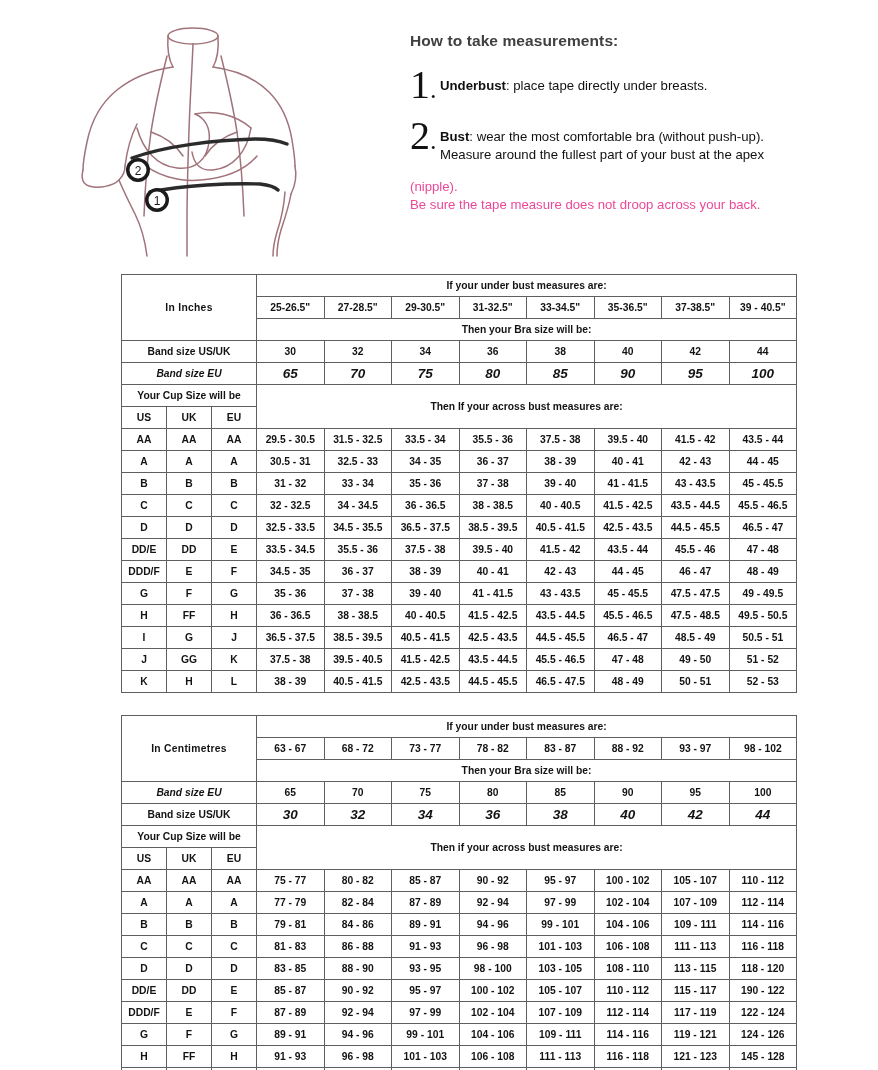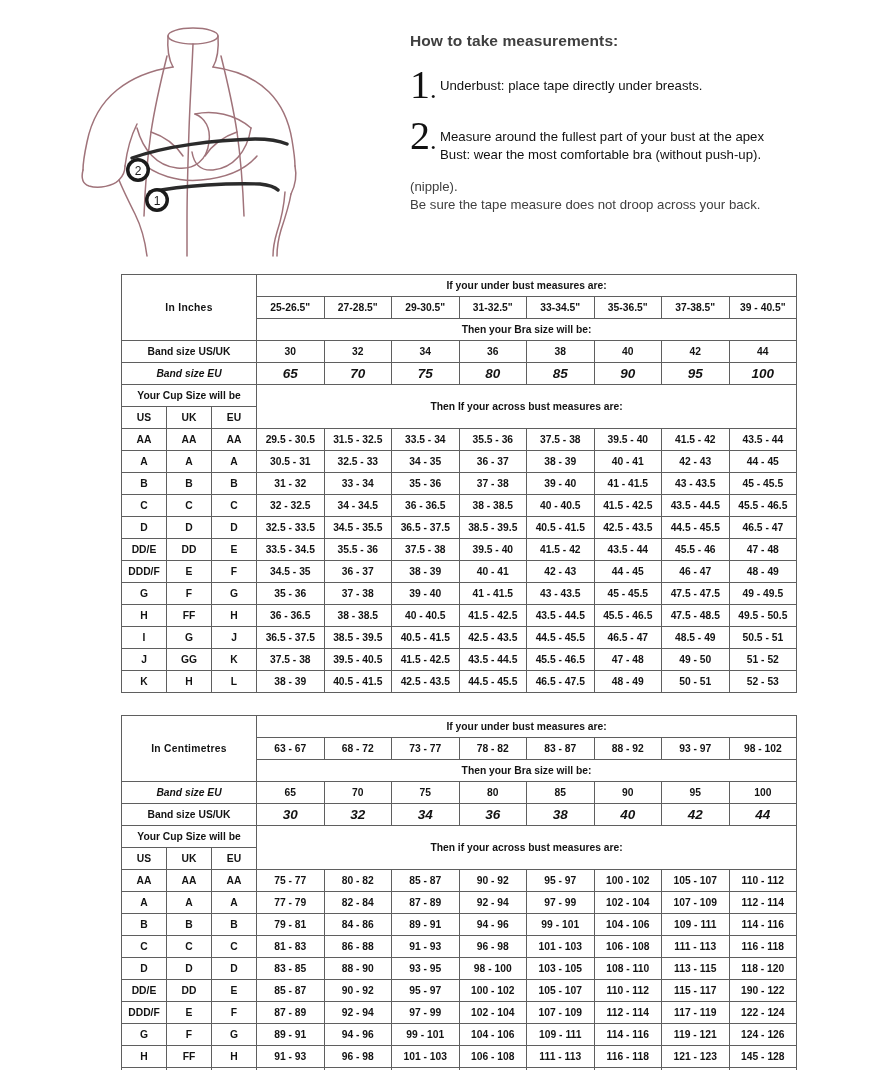--- a/index.html
+++ b/index.html
@@ -58,25 +58,25 @@
     color: #111;
     font-family: "Liberation Serif", serif;
   }
   .instr-num .dot { font-size: 26px; }
   .instr-text {
     font-size: 13.2px;
     line-height: 18px;
     padding-top: 9px;
     color: #111;
   }
-  .instr-text b { font-weight: normal; }
+  .instr-text b { font-weight: bold; }
   .instr-cont {
     font-size: 13.2px;
     line-height: 18px;
-    color: #404040;
+    color: #ec4899;
   }
 
   
   .chart {
     width: 675px;
     margin-left: 121px;
     border-collapse: collapse;
     table-layout: fixed;
     background: #fff;
   }
@@ -217,22 +217,22 @@
     <div class="instr-block">
       <div class="instr-num"><span>1</span><span class="dot">.</span></div>
       <div class="instr-text">
         <div><b>Underbust</b><span>: place tape directly under breasts.</span></div>
       </div>
     </div>
 
     <div class="instr-block">
       <div class="instr-num"><span>2</span><span class="dot">.</span></div>
       <div class="instr-text">
+        <div><b>Bust</b><span>: wear the most comfortable bra (without push-up).</span></div>
         <div>Measure around the fullest part of your bust at the apex</div>
-        <div><b>Bust</b><span>: wear the most comfortable bra (without push-up).</span></div>
       </div>
     </div>
     <div class="instr-cont">(nipple).</div>
     <div class="instr-cont">Be sure the tape measure does not droop across your back.</div>
   </div>
 </div>
 
 <table class="chart" id="table-inches">
     <colgroup>
       <col class="col-cup">

